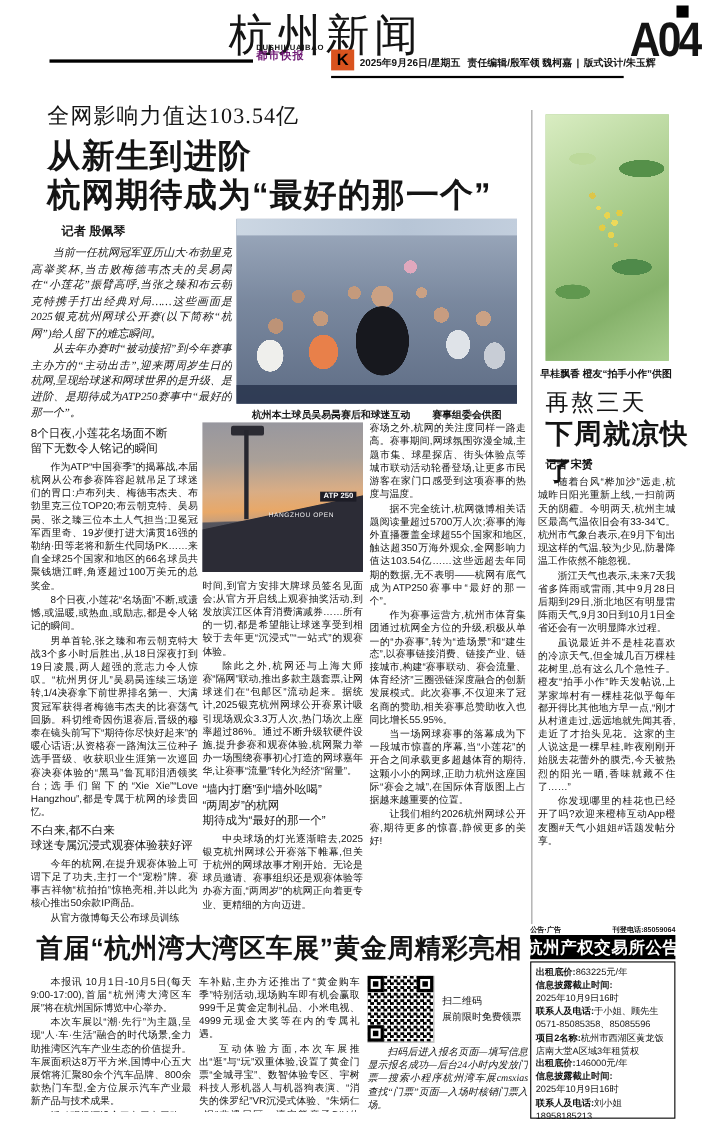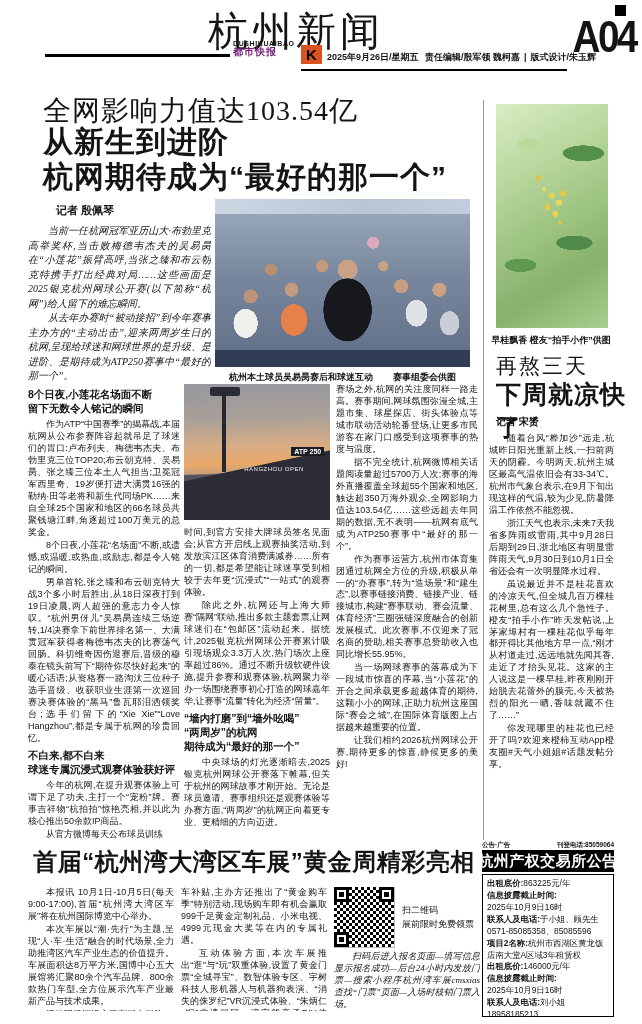--- a/index.html
+++ b/index.html
@@ -17,33 +17,33 @@
   .brand{left:233px;top:40px;line-height:1.05;}
   .brand-en{font-size:7px;font-weight:700;letter-spacing:.6px;}
   .brand-cn{font-size:10px;font-weight:900;color:#701a75;letter-spacing:1px;}
   .klogo{left:301px;top:45px;width:21px;height:19px;background:#d9531e;color:#000;
          font-weight:900;font-size:15px;display:flex;align-items:center;justify-content:center;}
   .date-line{left:327px;top:51px;font-size:9px;font-weight:700;white-space:nowrap;}
   .date-line span{margin-right:4px;}
   .mast-underline{left:301px;top:69px;width:266px;height:2px;background:#000;}
 
   
-  .kicker{left:43px;top:92px;font-size:28px;font-family:"Liberation Serif",serif;letter-spacing:1px;}
+  .kicker{left:43px;top:92px;font-size:20px;font-family:"Liberation Serif",serif;letter-spacing:1px;}
   .hl{left:43px;font-size:30px;font-weight:900;letter-spacing:1px;}
   .hl1{top:122px;} .hl2{top:157px;}
   .byline{left:56px;top:203px;font-size:11px;font-weight:700;}
 
   .intro{left:28px;top:224px;width:183px;height:158px;overflow:hidden;
          font-family:"Liberation Serif",serif;font-style:italic;font-size:10px;line-height:1.45;
          text-align:justify;}
   .intro p{margin:0;text-indent:2em;}
 
   .bodytext{font-size:9px;line-height:1.33;text-align:justify;}
   .bodytext p{margin:0 0 1px;text-indent:2em;}
-  .subhead{font-size:10.5px;font-weight:700;line-height:1.35;margin:3px 0 4px;}
+  .subhead{font-size:10.5px;font-weight:400;line-height:1.35;margin:3px 0 4px;}
   .subhead div{text-indent:0;}
   #col1rest{left:28px;top:384px;width:152px;height:455px;overflow:hidden;}
   #col2text{left:184px;top:527px;width:146px;height:310px;overflow:hidden;}
   #col3text{left:336px;top:384px;width:142px;height:452px;overflow:hidden;}
 
   
   .photo1{left:215px;top:199px;width:255px;height:168px;background-color:#7e8da2;
     background-image:
       radial-gradient(ellipse 40px 52px at 52% 66%, #17181e 0 60%, transparent 61%),
       radial-gradient(circle 10px at 52% 42%, #caa184 0 99%, transparent 100%),

